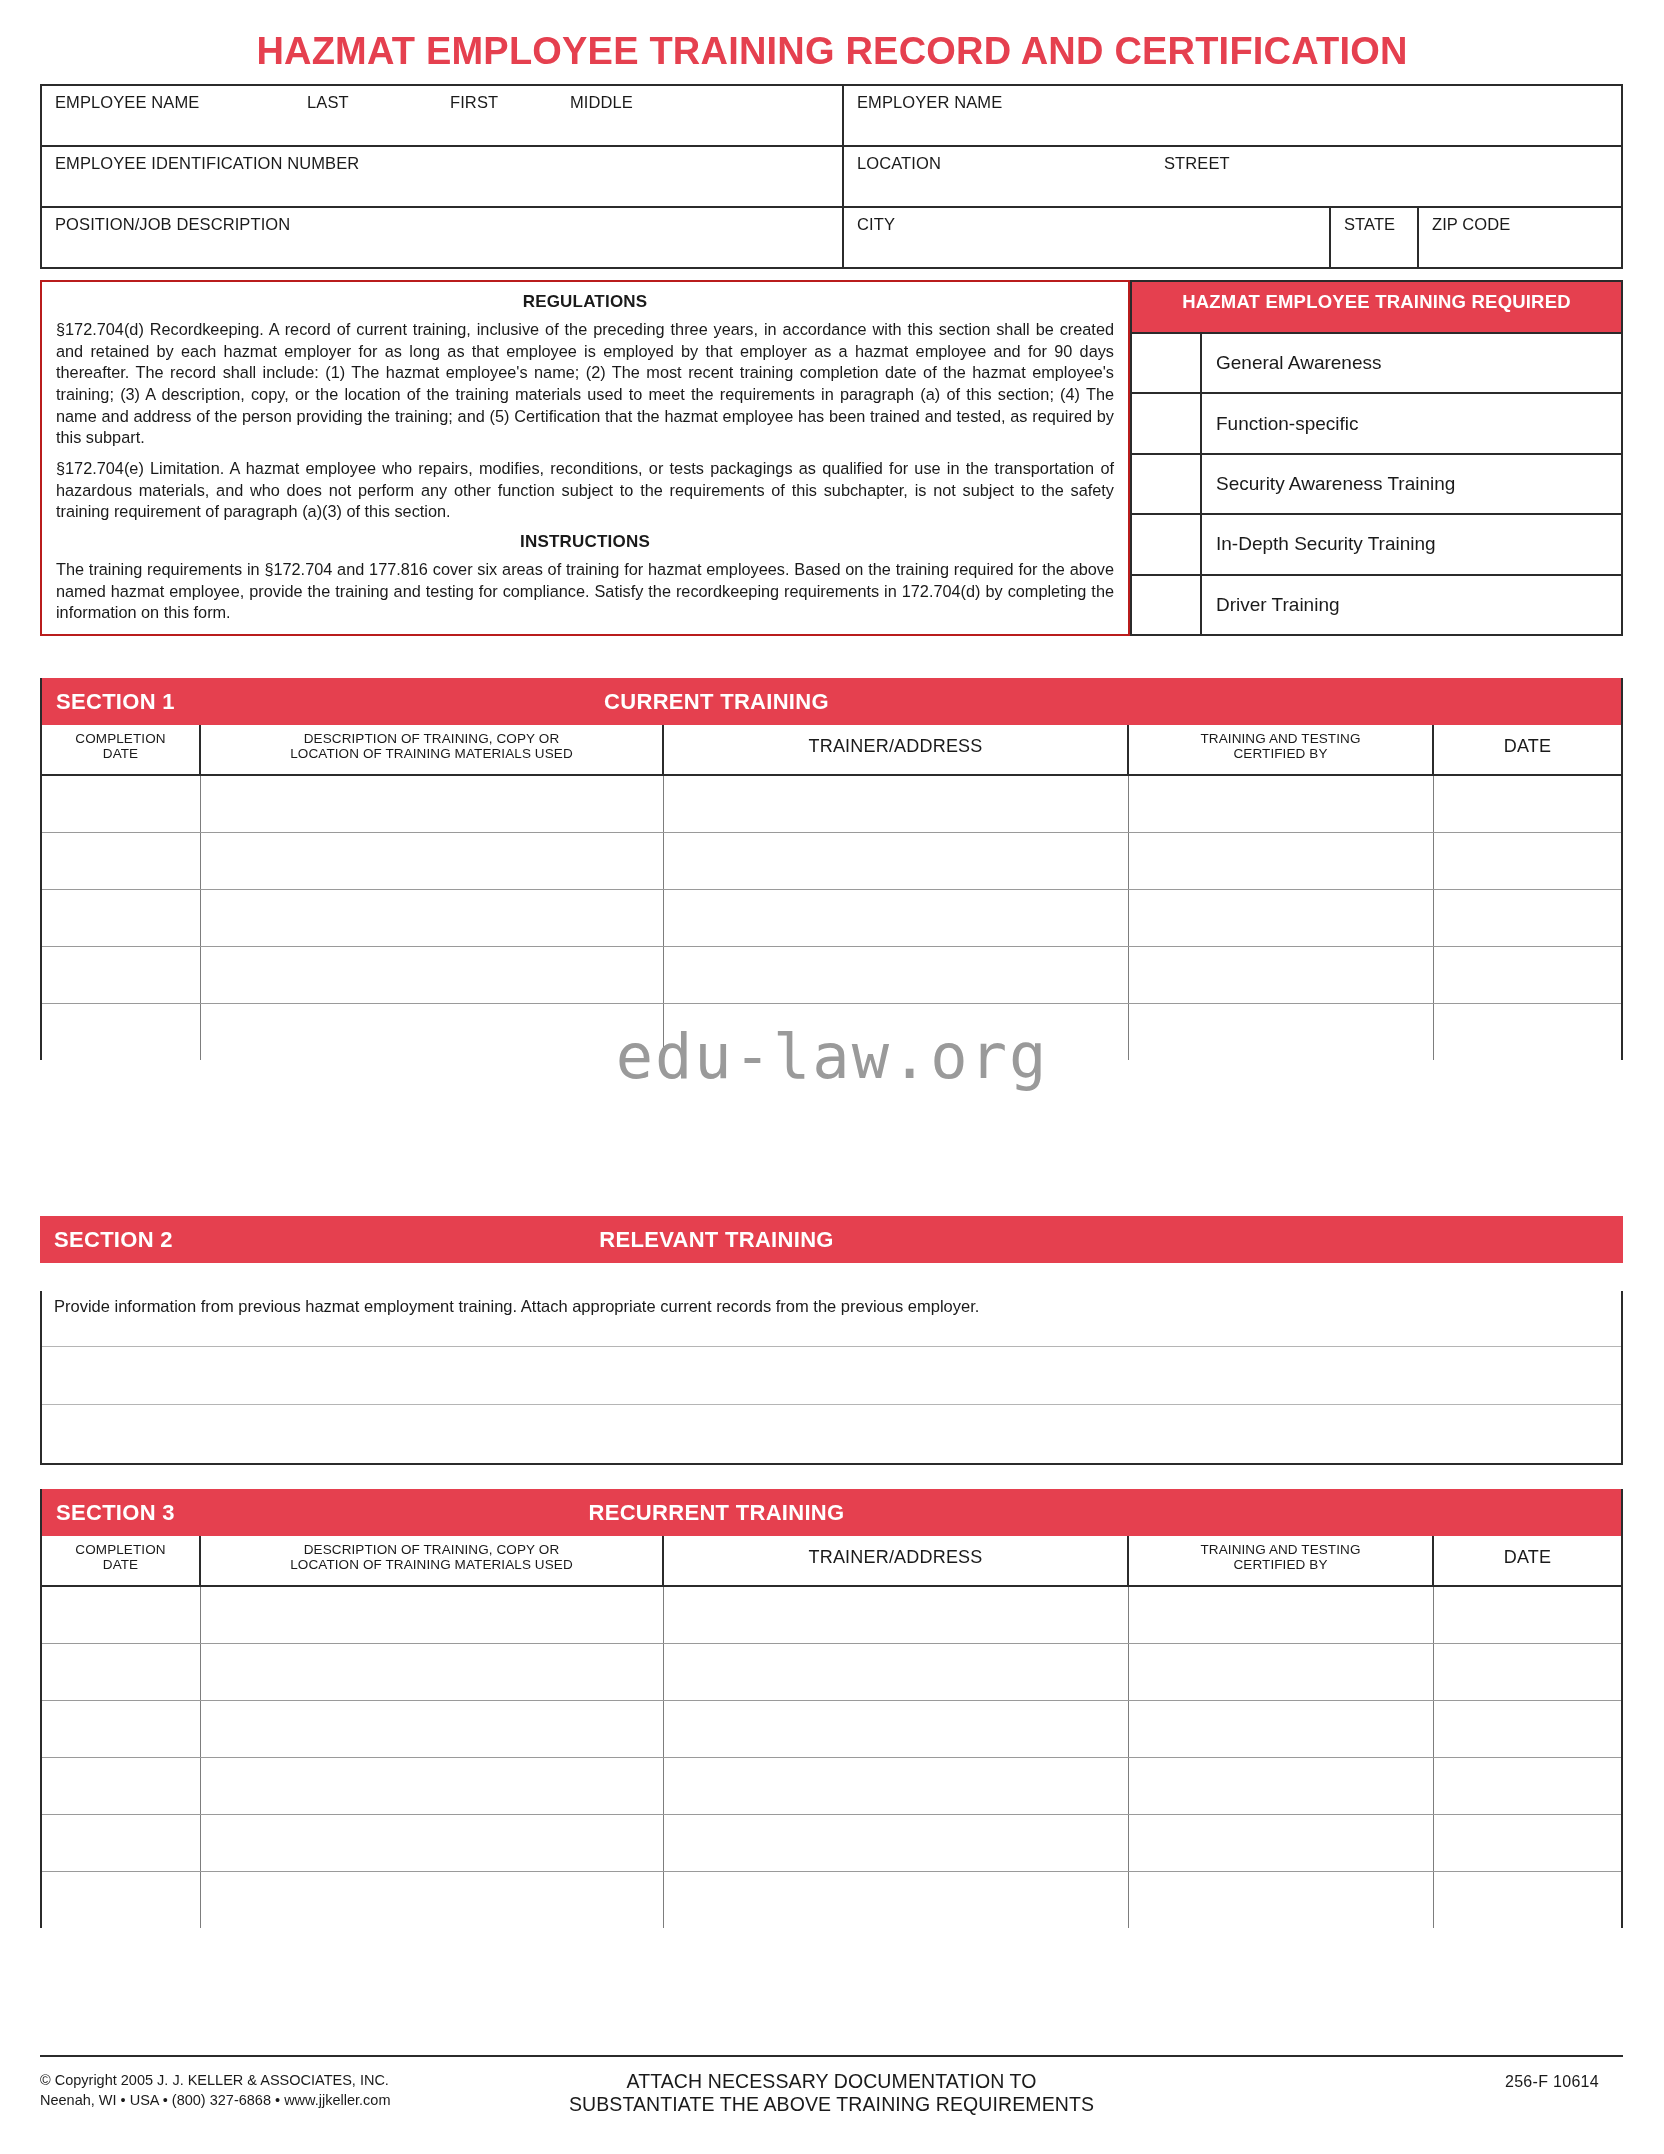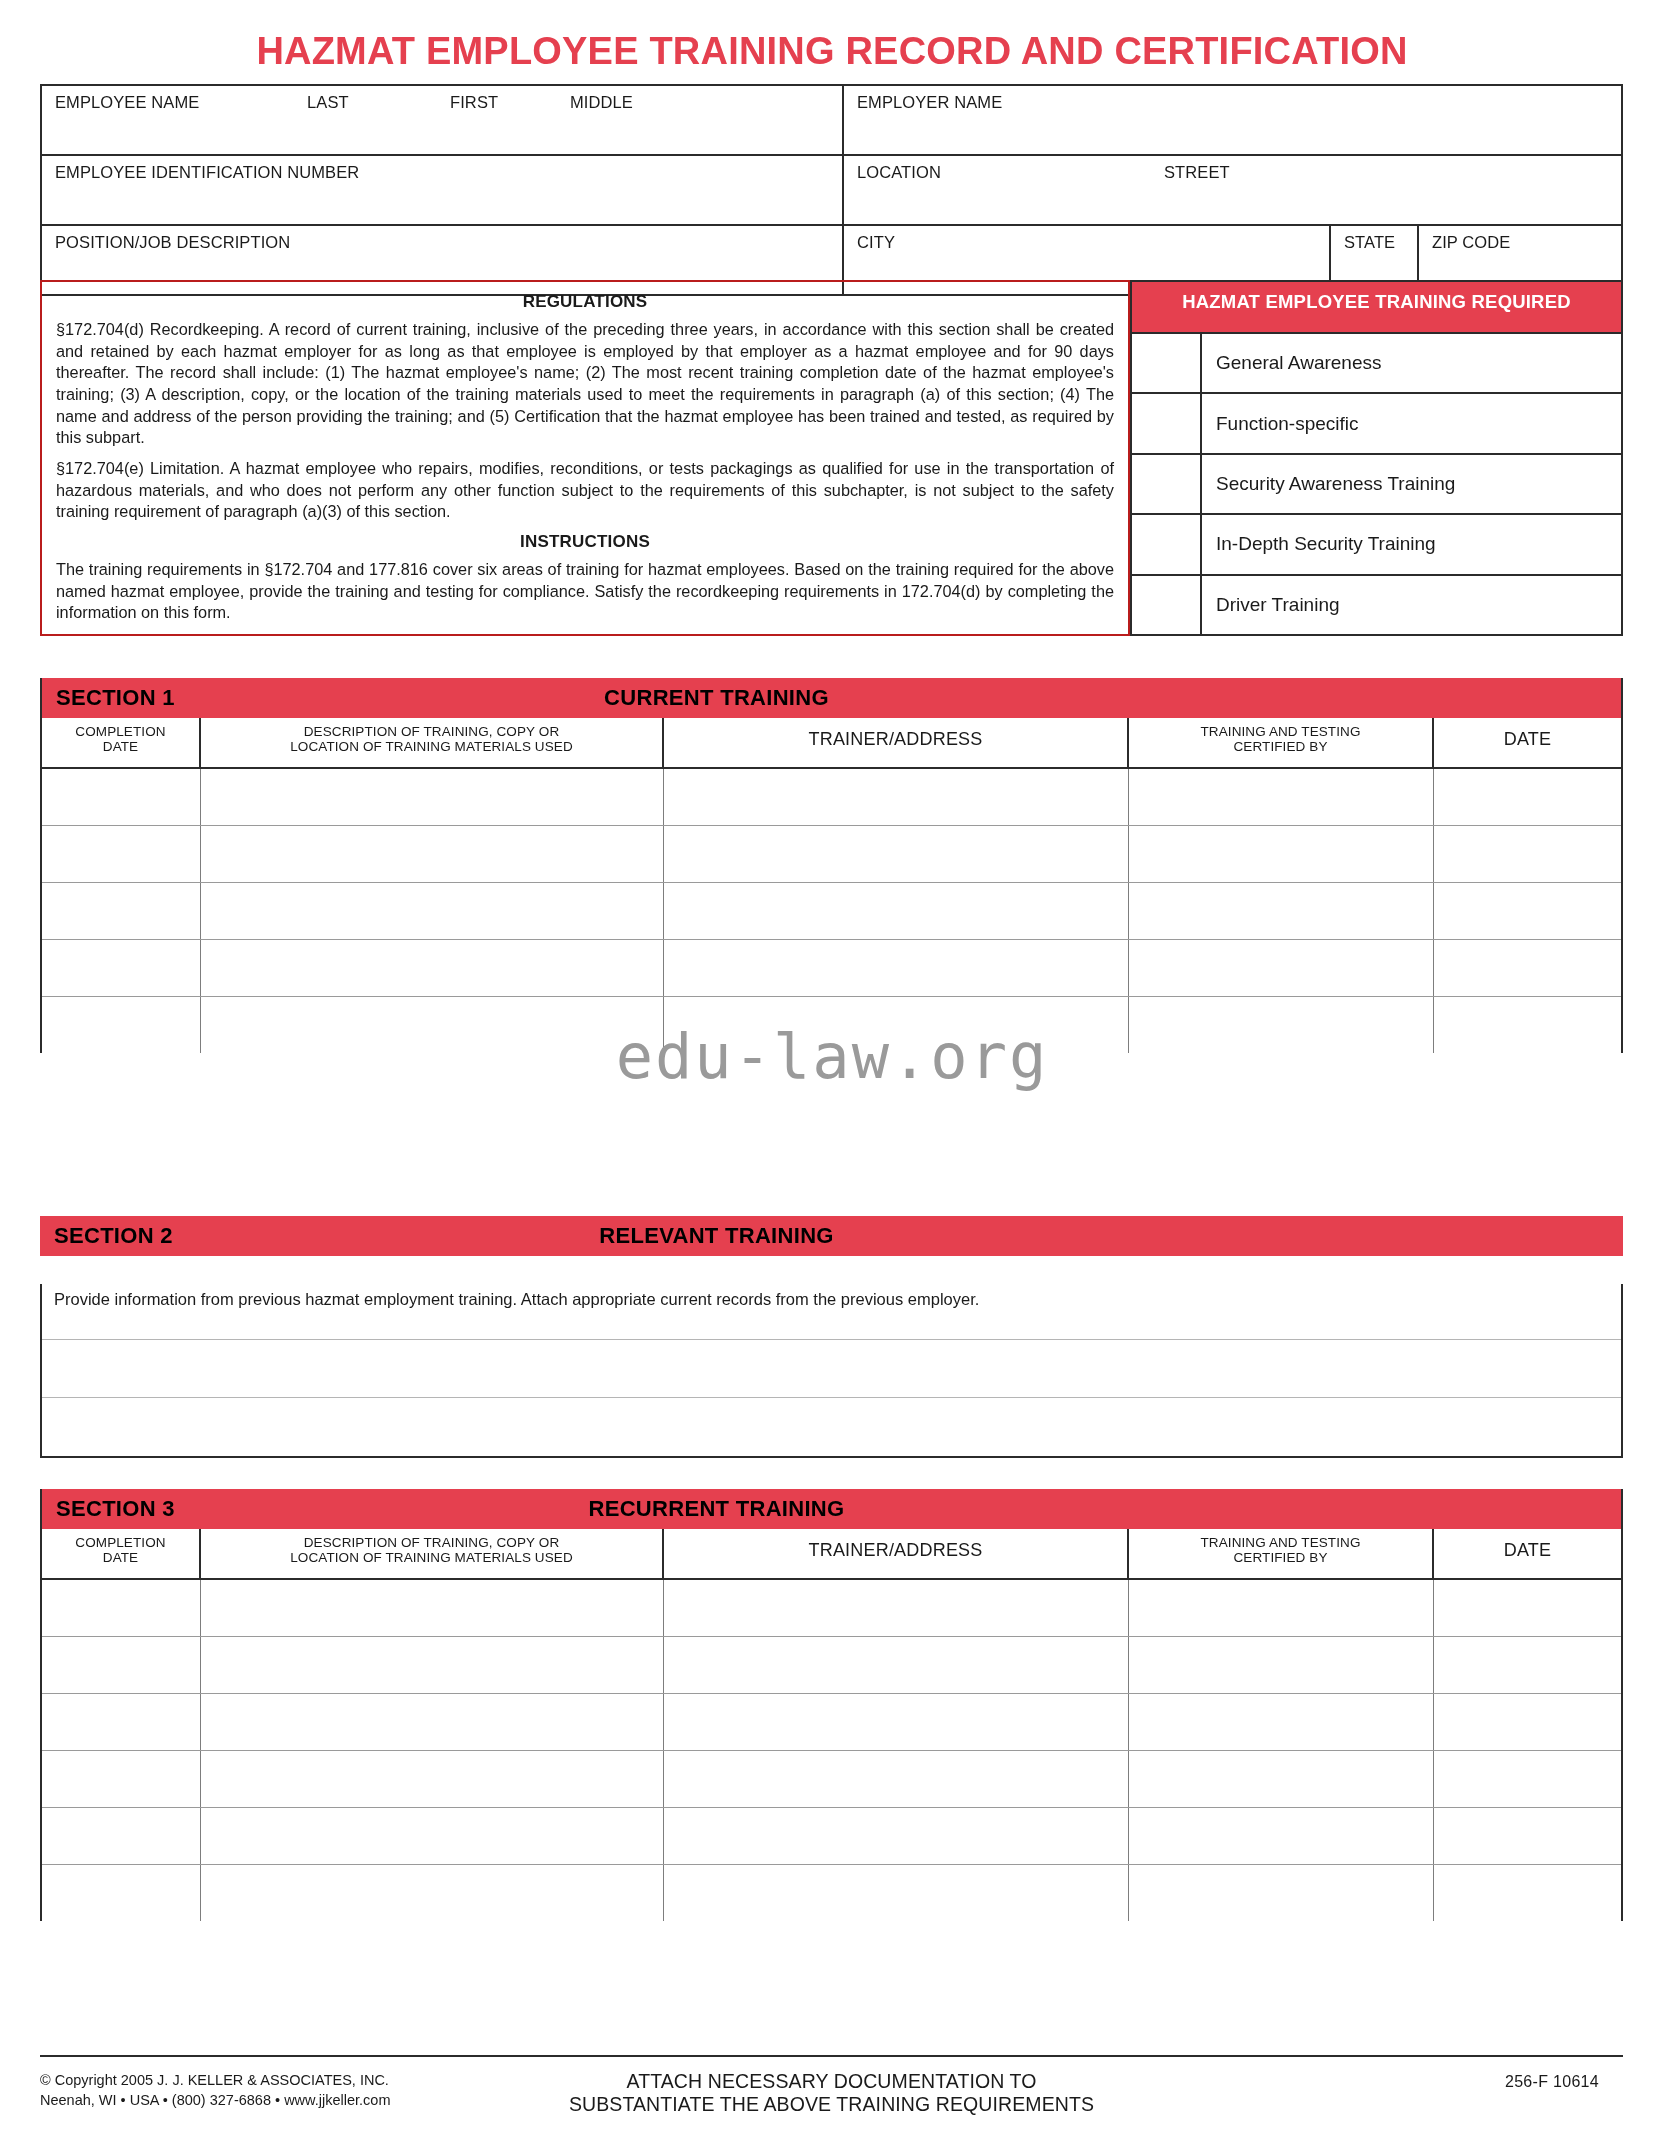--- a/index.html
+++ b/index.html
@@ -48,21 +48,21 @@
   .id-row {
     display: flex;
     border-bottom: 2px solid #2b2b2b;
     box-sizing: border-box;
   }
   .id-row:last-child { border-bottom: none; }
   .id-cell {
     position: relative;
     box-sizing: border-box;
     border-right: 2px solid #2b2b2b;
-    height: 68px;
+    height: 59px;
     padding: 7px 0 0 13px;
     font-size: 16.5px;
     letter-spacing: 0.1px;
     white-space: nowrap;
   }
   .id-cell:last-child { border-right: none; }
   .id-cell .sub {
     position: absolute;
     top: 7px;
     font-size: 16.5px;
@@ -135,22 +135,22 @@
     align-items: center;
     padding-left: 14px;
     font-size: 19px;
     box-sizing: border-box;
   }
 
   
   .sect-band {
     position: relative;
     background: #e5404f;
-    color: #000000;
-    height: 40px;
+    color: #ffffff;
+    height: 47px;
     display: flex;
     align-items: center;
     box-sizing: border-box;
   }
   .sect-band .sect-num {
     position: absolute;
     left: 14px;
     font-weight: bold;
     font-size: 22px;
     letter-spacing: 0.3px;

